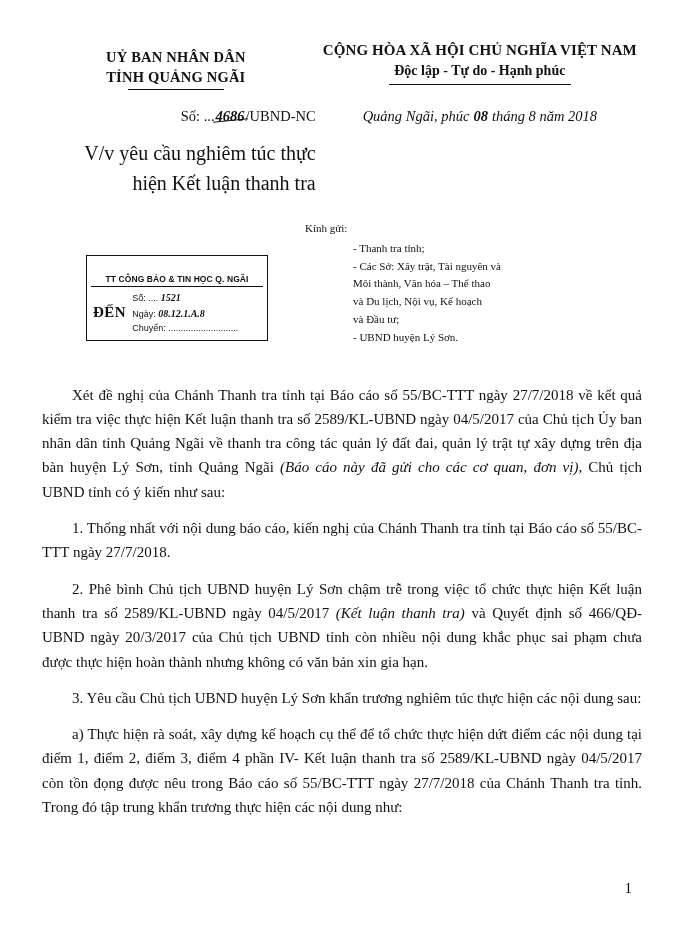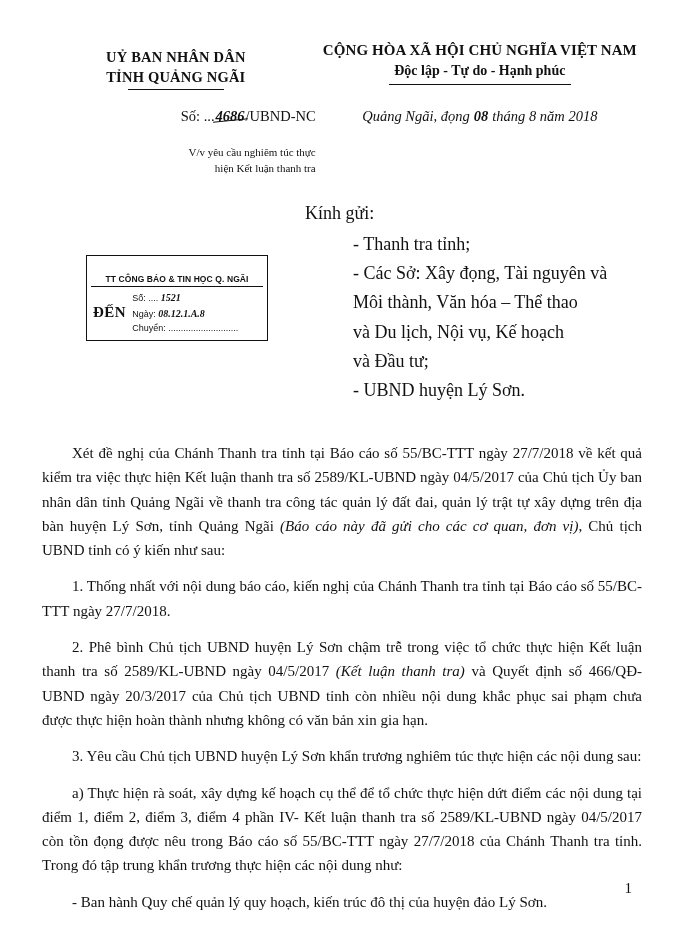--- a/index.html
+++ b/index.html
@@ -89,42 +89,42 @@
     content: "";
     position: absolute;
     left: -2px;
     right: -2px;
     bottom: 3px;
     height: 1px;
     background: #111;
     transform: rotate(-6deg);
   }
   .subject {
-    margin-top: 16px;
-    font-size: 11px;
+    margin-top: 10px;
+    font-size: 20px;
     line-height: 1.5;
   }
   .subblock-right {
     width: 54%;
     text-align: center;
     font-style: italic;
     font-size: 14.5px;
     padding-top: 2px;
   }
   .subblock-right .day {
     font-style: italic;
     font-weight: bold;
     padding: 0 4px;
   }
 
   
   .recipients {
     padding: 22px 36px 0 0;
     margin-left: 305px;
-    font-size: 18px;
+    font-size: 11px;
     line-height: 1.62;
   }
   .recipients .kg {
     margin-bottom: 2px;
   }
   .recipients ul {
     list-style: none;
     margin: 0;
     padding: 0 0 0 48px;
   }
@@ -223,29 +223,29 @@
     <div class="subblock-left">
       <div class="doc-number">
         <span>Số: ...</span><span class="handwritten">4686</span><span>/UBND-NC</span>
       </div>
       <div class="subject">
         <div>V/v yêu cầu nghiêm túc thực</div>
         <div>hiện Kết luận thanh tra</div>
       </div>
     </div>
     <div class="subblock-right">
-      <span>Quảng Ngãi, đọng</span><span class="day">08</span><span>tháng 8 năm 2018</span>
+      <span>Quảng Ngãi, phúc</span><span class="day">08</span><span>tháng 8 năm 2018</span>
     </div>
   </div>
 
   <div class="recipients">
     <div class="kg">Kính gửi:</div>
     <ul>
       <li>- Thanh tra tỉnh;</li>
-      <li>- Các Sở: Xây đọng, Tài nguyên và</li>
+      <li>- Các Sở: Xây trật, Tài nguyên và</li>
       <li class="cont">Môi thành, Văn hóa – Thể thao</li>
       <li class="cont">và Du lịch, Nội vụ, Kế hoạch</li>
       <li class="cont">và Đầu tư;</li>
       <li>- UBND huyện Lý Sơn.</li>
     </ul>
   </div>
 
   <div class="stamp">
     <div class="stamp-title">TT CÔNG BÁO &amp; TIN HỌC Q. NGÃI</div>
     <div class="stamp-body">
@@ -267,17 +267,16 @@
   <div class="body">
     <p>
       <span>Xét đề nghị của Chánh Thanh tra tỉnh tại Báo cáo số 55/BC-TTT ngày 27/7/2018 về kết quả kiểm tra việc thực hiện Kết luận thanh tra số 2589/KL-UBND ngày 04/5/2017 của Chủ tịch Ủy ban nhân dân tỉnh Quảng Ngãi về thanh tra công tác quản lý đất đai, quản lý trật tự xây dựng trên địa bàn huyện Lý Sơn, tỉnh Quảng Ngãi </span><i>(Báo cáo này đã gửi cho các cơ quan, đơn vị)</i><span>, Chủ tịch UBND tỉnh có ý kiến như sau:</span>
     </p>
     <p>1. Thống nhất với nội dung báo cáo, kiến nghị của Chánh Thanh tra tỉnh tại Báo cáo số 55/BC-TTT ngày 27/7/2018.</p>
     <p>
       <span>2. Phê bình Chủ tịch UBND huyện Lý Sơn chậm trễ trong việc tổ chức thực hiện Kết luận thanh tra số 2589/KL-UBND ngày 04/5/2017 </span><i>(Kết luận thanh tra)</i><span> và Quyết định số 466/QĐ-UBND ngày 20/3/2017 của Chủ tịch UBND tỉnh còn nhiều nội dung khắc phục sai phạm chưa được thực hiện hoàn thành nhưng không có văn bản xin gia hạn.</span>
     </p>
     <p>3. Yêu cầu Chủ tịch UBND huyện Lý Sơn khẩn trương nghiêm túc thực hiện các nội dung sau:</p>
     <p>a) Thực hiện rà soát, xây dựng kế hoạch cụ thể để tổ chức thực hiện dứt điểm các nội dung tại điểm 1, điểm 2, điểm 3, điểm 4 phần IV- Kết luận thanh tra số 2589/KL-UBND ngày 04/5/2017 còn tồn đọng được nêu trong Báo cáo số 55/BC-TTT ngày 27/7/2018 của Chánh Thanh tra tỉnh. Trong đó tập trung khẩn trương thực hiện các nội dung như:</p>
-    <p>- Ban hành Quy chế quản lý quy hoạch, kiến trúc đô thị của huyện đảo Lý Sơn.</p>
   </div>
 
   <div class="page-number">1</div>
 </div>
 
 </body></html>

